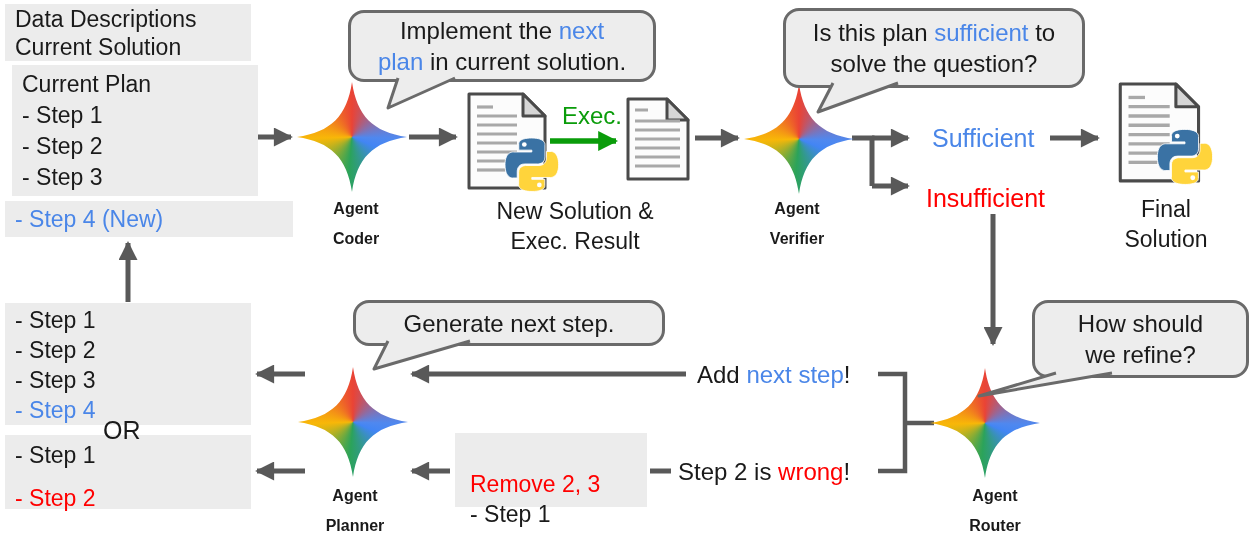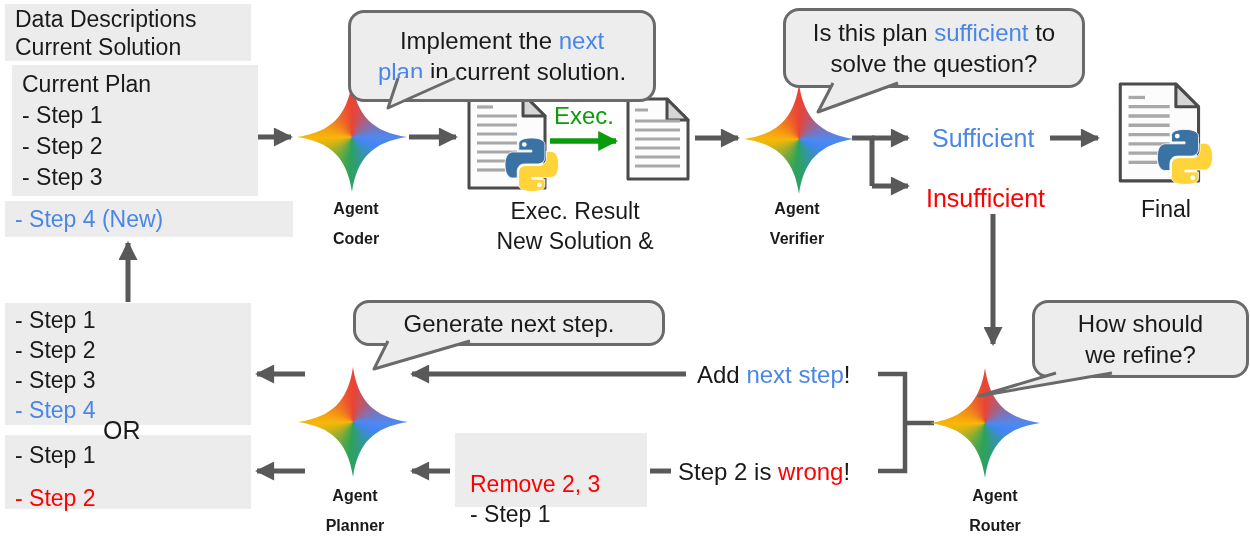--- a/index.html
+++ b/index.html
@@ -186,46 +186,47 @@
         <line x1="12" y1="78" x2="40" y2="78"></line>
     </g>
     <g transform="translate(40,46) scale(0.42)">
       <path fill="#3a72a4" stroke="#ffffff" stroke-width="2" d="M63.4 0C30.7 0 32.8 14.2 32.8 14.2v14.7h31.1v4.4H20.4S0 30.9 0 63.6c0 32.7 18.2 31.6 18.2 31.6h10.9V80s-.6-18.2 17.9-18.2h30.9s17.3.3 17.3-16.7V16.9S98 0 63.4 0z"></path>
       <path fill="#ffd43b" stroke="#ffffff" stroke-width="2" d="M64.3 127.3c32.7 0 30.6-14.2 30.6-14.2V98.4H63.8V94h43.5s20.4 2.4 20.4-30.3c0-32.7-18.2-31.6-18.2-31.6h-10.9v15.2s.6 18.2-17.9 18.2H49.8s-17.3-.3-17.3 16.7v28.1s-2.9 17 31.8 17z"></path>
       <circle cx="46" cy="15.5" r="5.6" fill="#ffffff"></circle>
       <circle cx="81.8" cy="111.8" r="5.6" fill="#ffffff"></circle>
     </g>
   </svg>
 
-  <div class="lbl green" style="left:546px;top:101px;width:76px;text-align:center;">Exec.</div>
+  <div class="lbl green" style="left:546px;top:101px;width:76px;text-align:right;">Exec.</div>
 
   <div class="lbl center" style="left:480px;top:196px;width:190px;font-size:23px;">
+    <div>New Solution &amp;</div>
     <div>Exec. Result</div>
-    <div>New Solution &amp;</div>
   </div>
 
   <div class="lbl blue" style="left:932px;top:123px;font-size:25px;">Sufficient</div>
   <div class="lbl red" style="left:926px;top:169px;font-size:25px;">Insufficient</div>
 
   <div class="lbl center" style="left:1101px;top:194px;width:130px;font-size:23px;">
     <div>Final</div>
+    <div>Solution</div>
   </div>
 
   <div class="lbl" style="left:697px;top:360px;"><span>Add </span><span class="blue">next step</span><span>!</span></div>
 
   <div class="lbl" style="left:678px;top:457px;"><span>Step 2 is </span><span class="red">wrong</span><span>!</span></div>
 
   <div class="gbox" style="left:455px;top:433px;width:192px;height:74px;z-index:3;">
     <div style="padding:22px 0 0 15px;line-height:30px;">
       <div class="red">Remove 2, 3</div>
       <div>- Step 1</div>
     </div>
   </div>
 
-  <div class="bubble" style="left:348px;top:10px;width:308px;height:92px;">
+  <div class="bubble" style="left:348px;top:10px;width:308px;height:72px;">
     <div><span>Implement the </span><span class="blue">next</span><br><span class="blue">plan</span><span> in current solution.</span></div>
   </div>
 
   <div class="bubble" style="left:353px;top:300px;width:312px;height:46px;">
     <div>Generate next step.</div>
   </div>
 
   <div class="bubble" style="left:783px;top:8px;width:302px;height:80px;">
     <div><span>Is this plan </span><span class="blue">sufficient</span><span> to</span><br><span>solve the question?</span></div>
   </div>

